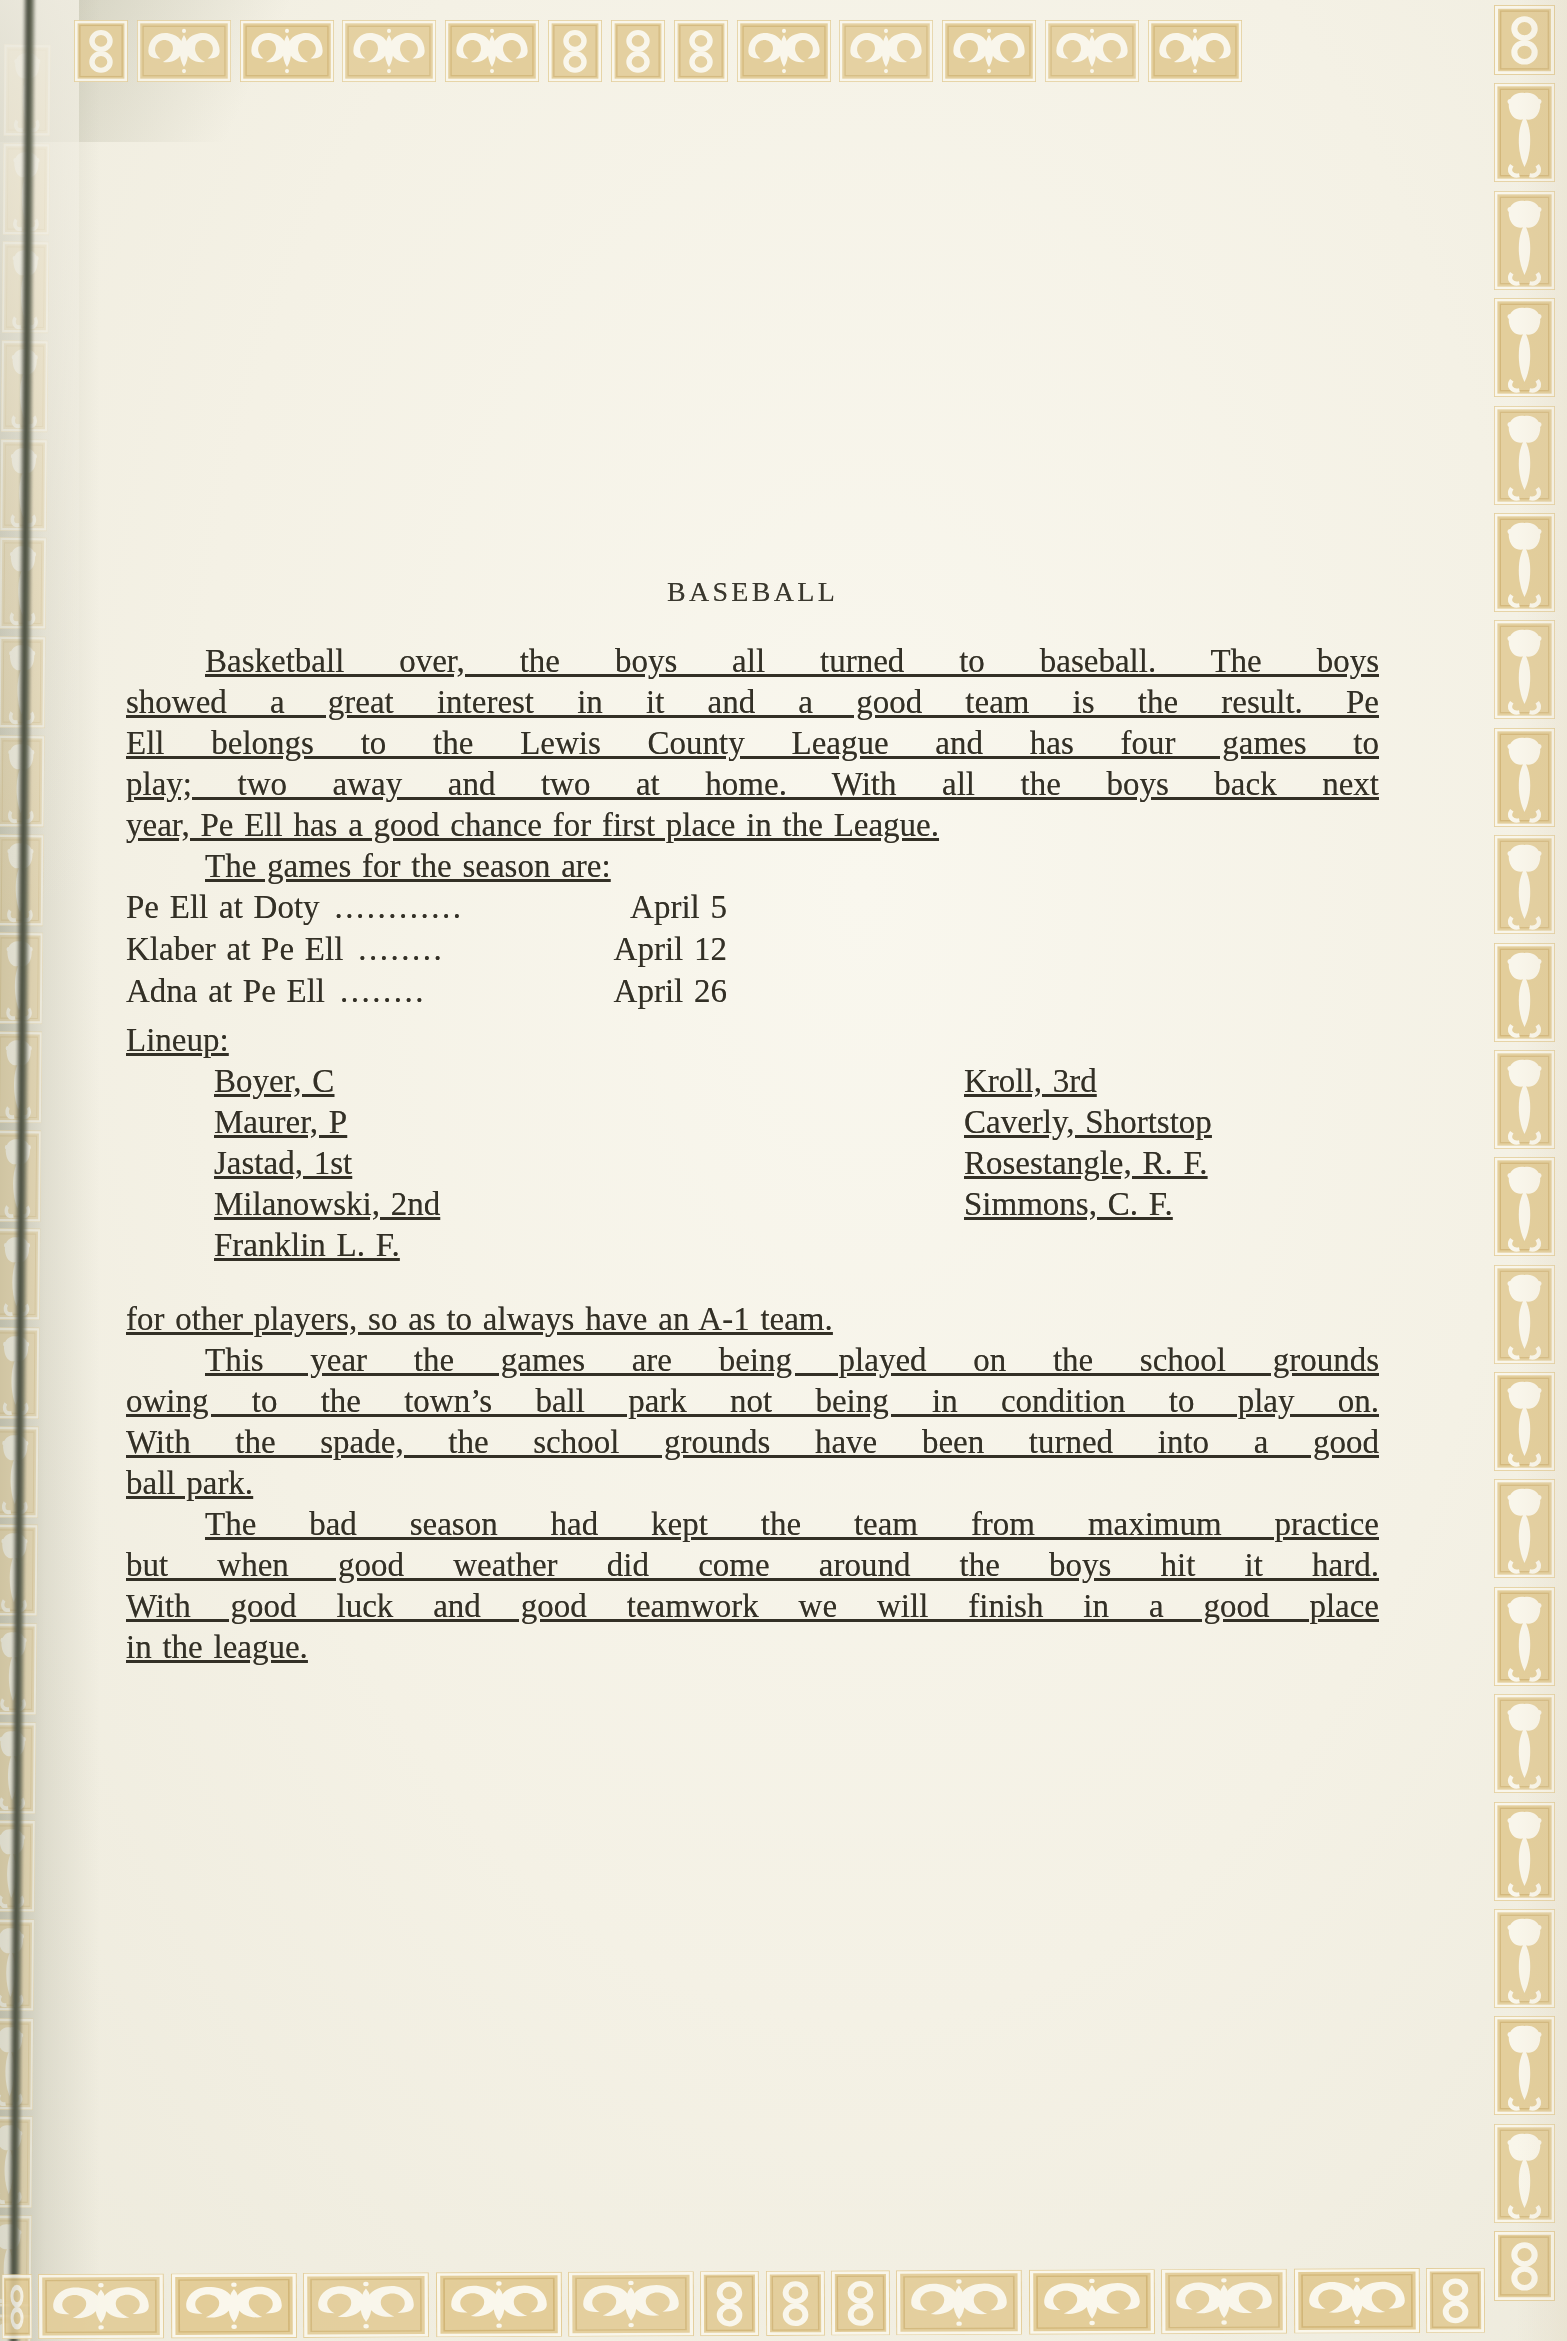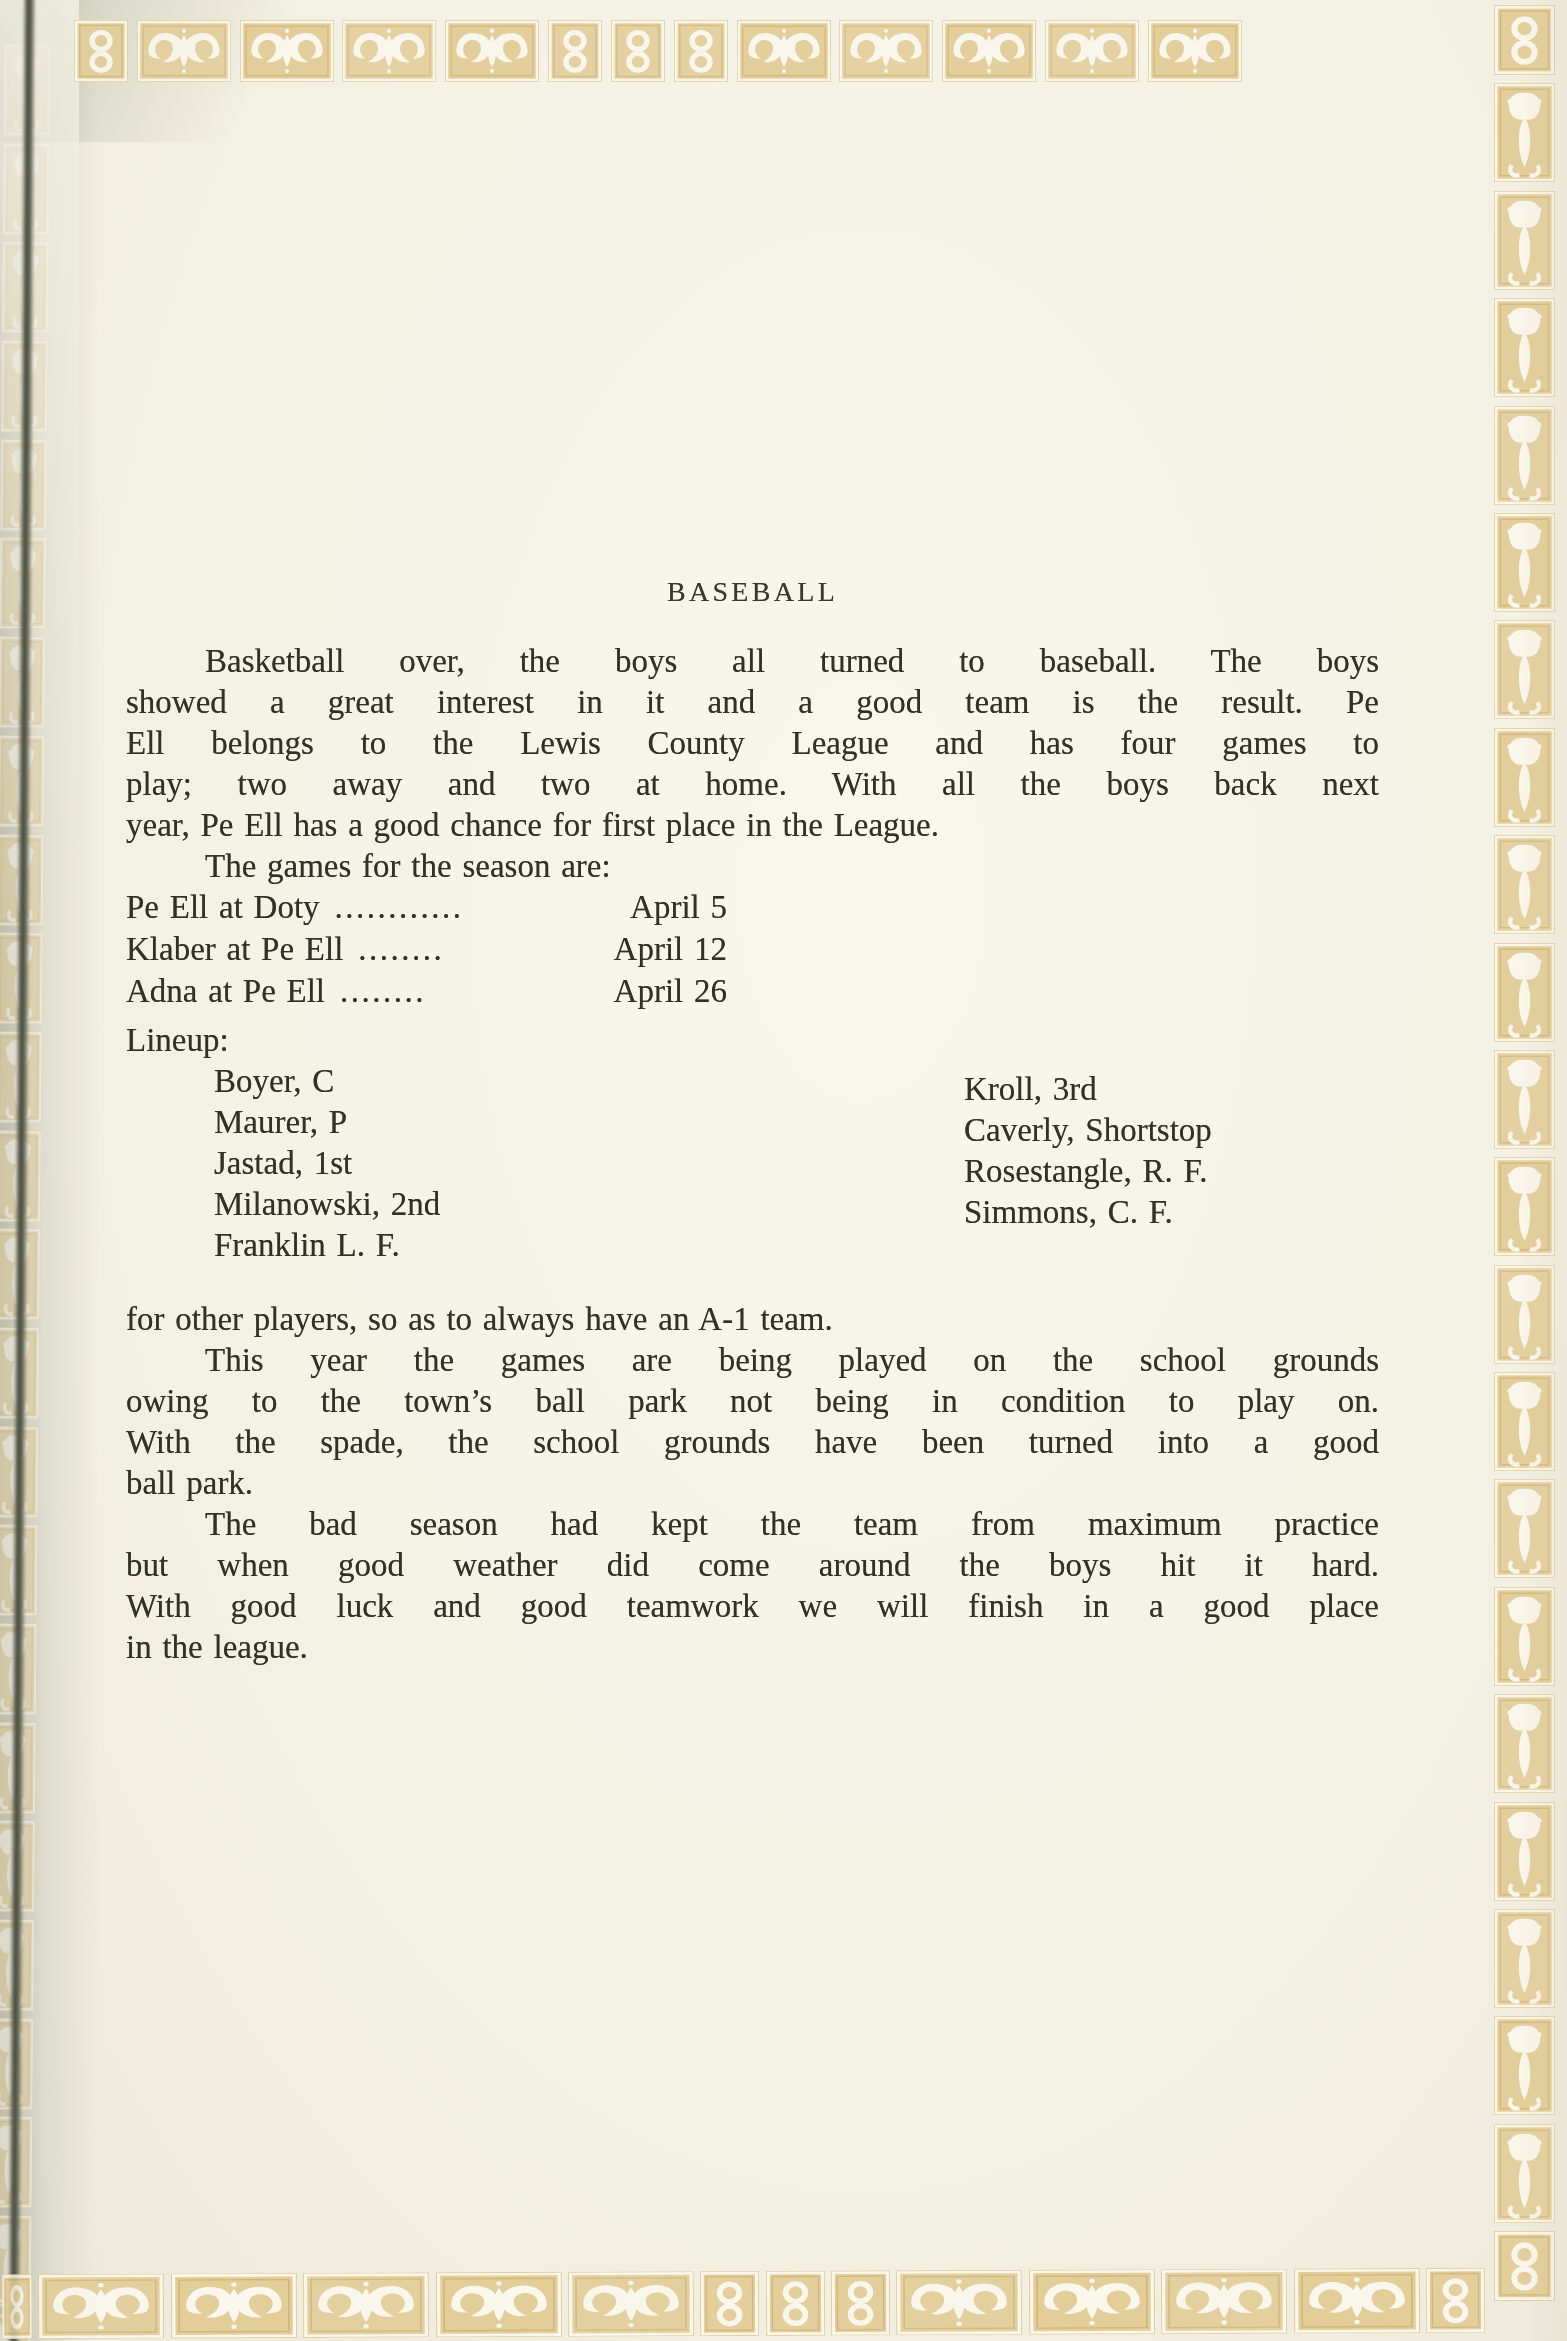--- a/index.html
+++ b/index.html
@@ -32,31 +32,31 @@
   .b-left-fade{position:absolute;left:0;top:0;width:79px;height:920px;
     background:linear-gradient(to bottom, rgba(242,239,228,.85), rgba(242,239,228,.25) 60%, rgba(242,239,228,0));}
 
   
   .col{position:absolute;left:126px;top:641px;width:1253px;color:#333026;
        font-size:33px;line-height:41px;word-spacing:2.5px;
        text-shadow:0 0 0.6px rgba(52,48,38,.65);}
   .title{position:absolute;left:126px;top:567px;width:1253px;text-align:center;
        font-size:28px;letter-spacing:3.3px;color:#3a382e;line-height:50px;
        text-shadow:0 0 0.6px rgba(52,48,38,.6);}
-  .ln{height:41px;text-align:justify;text-align-last:justify;white-space:nowrap;}
+  .ln{height:41px;text-align:justify;text-align-last:justify;white-space:nowrap;text-decoration:underline;}
   .ln.nj{text-align:left;text-align-last:auto;}
   .ind{text-indent:79px;}
   .sched{width:601px;height:42px;display:flex;align-items:baseline;}
   .sched .m{white-space:nowrap;}
   .sched .lead{flex:1;overflow:hidden;white-space:nowrap;letter-spacing:2.5px;padding:0 11.7px 0 15px;}
   .sched .d{white-space:nowrap;}
   .sp8{height:6.7px;} .sp39{height:33px;}
   .lineup{position:relative;}
   .lu-left{padding-left:88px;}
-  .lu-right{position:absolute;left:838px;top:0;margin-top:8px;}
+  .lu-right{position:absolute;left:838px;top:0;}
 </style>
 </head>
 <body>
 
 <div class="page">
 
   <div class="left-wash"></div>
   <div class="topleft-wash"></div>
 
   <div class="b-left" id="b-left">

